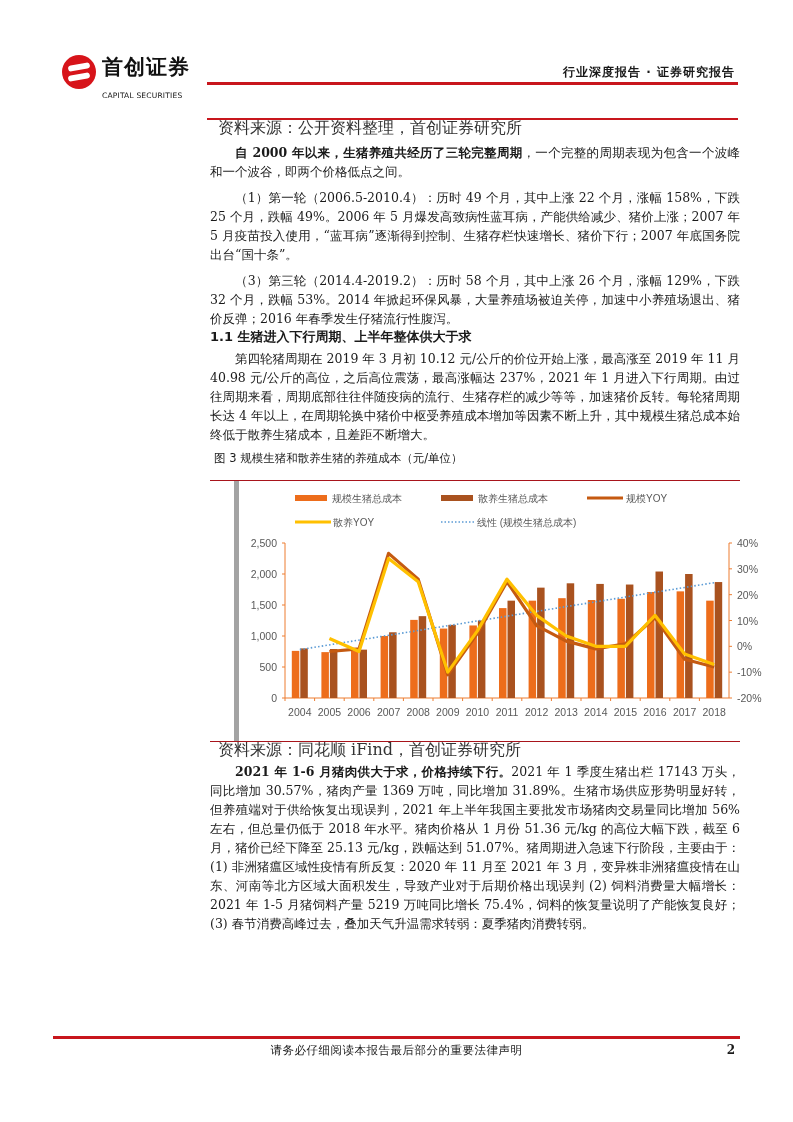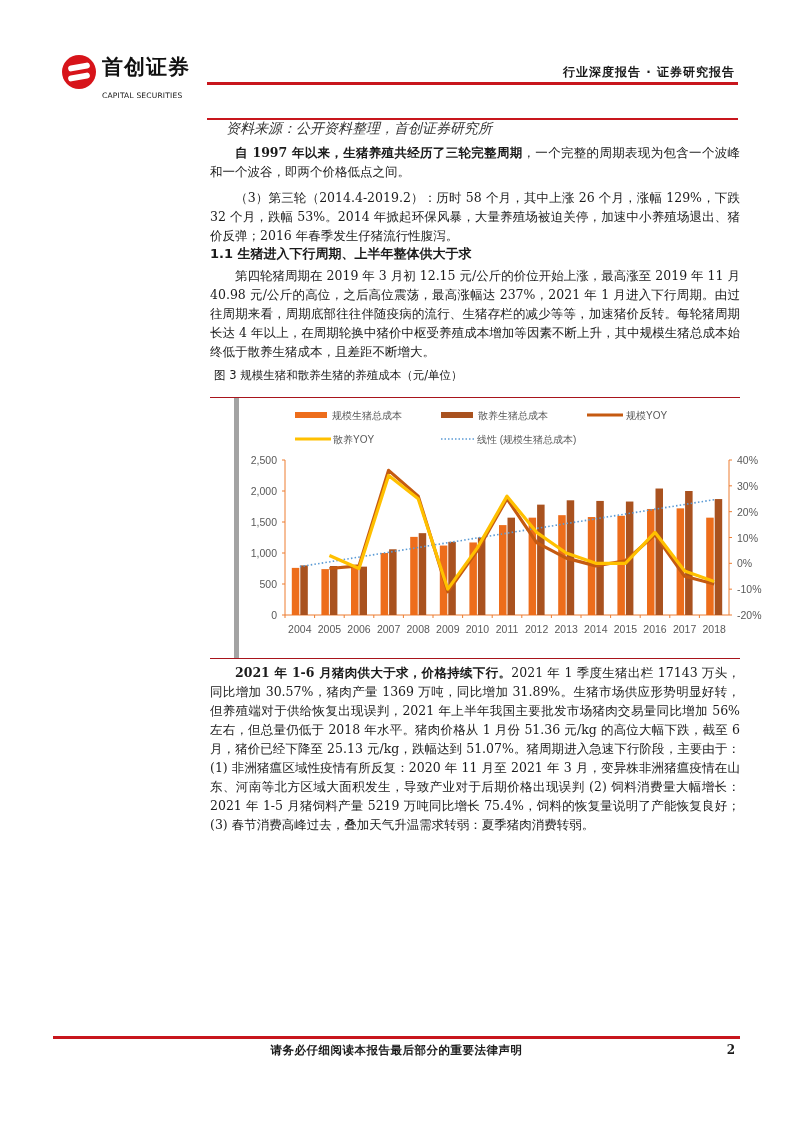--- a/index.html
+++ b/index.html
@@ -11,56 +11,57 @@
   .logo-mark { position: absolute; left: 0; top: 0; width: 34px; height: 34px; border-radius: 50%; background: #d7141a; }
   .logo-mark::before { content: ""; position: absolute; left: 6px; top: 9px; width: 22px; height: 6px; background: #fff; border-radius: 3px; transform: rotate(-10deg); }
   .logo-mark::after { content: ""; position: absolute; left: 6px; top: 19px; width: 22px; height: 6px; background: #fff; border-radius: 3px; transform: rotate(-10deg); }
   .logo-cn { position: absolute; left: 40px; top: -2px; font-family: "DejaVu Sans", sans-serif; font-weight: bold; font-size: 21px; letter-spacing: 1px; color: #111; text-align: right; }
   .logo-en { position: absolute; left: 40px; top: 24px; font-family: "DejaVu Sans", sans-serif; font-weight: normal; font-size: 7.5px; color: #111; letter-spacing: 0.2px; margin-top: 12px; }
   .header-rule { position: absolute; left: 207px; top: 82px; width: 531px; height: 3px; background: #c8161d; }
   .header-title { position: absolute; right: 58px; top: 64px; font-size: 12px; font-weight: bold; letter-spacing: 1px; font-family: "DejaVu Sans", sans-serif; }
   .top-rule { position: absolute; left: 207px; top: 118px; width: 531px; height: 2px; background: #c8161d; }
 
   .content { position: absolute; left: 210px; top: 120px; width: 530px; }
-  .source { font-size: 14px; font-style: italic; color: #333; line-height: 16px; margin-left: 16px; }
+  .source { font-size: 16px; color: #333; line-height: 16px; margin-left: 8px; }
   .para { font-size: 12.5px; line-height: 19px; text-indent: 25px; text-align: justify; margin-top: 7px; }
   .para b { font-weight: bold; }
   .sec-title { font-family: "DejaVu Sans", sans-serif; font-size: 13px; font-weight: bold; line-height: 18px; }
 
   .fig-caption { font-family: "DejaVu Sans", sans-serif; font-size: 11.5px; line-height: 16px; margin-top: 6px; padding-left: 4px; padding-bottom: 14px; border-bottom: 1.5px solid #a8141b; }
   .chart-box { position: relative; width: 530px; height: 260px; border-left: 5px solid #a3a3a3; margin-left: 24px; }
   .chart-svg { position: absolute; left: 0; top: 0; }
 
   .bottom-rule { position: absolute; left: 53px; top: 1036px; width: 687px; height: 3px; background: #c8161d; }
-  .footer-text { position: absolute; left: 0; width: 793px; top: 1043px; text-align: center; font-size: 11.5px; font-weight: bold; font-family: "DejaVu Sans", sans-serif; letter-spacing: 0.5px; }
+  .footer-text { position: absolute; left: 0; width: 793px; top: 1043px; text-align: center; font-size: 11.5px; font-weight: normal; font-family: "DejaVu Sans", sans-serif; letter-spacing: 0.5px; }
   .page-num { position: absolute; right: 58px; top: 1043px; font-size: 12px; font-weight: bold; }
 </style>
 </head>
 <body>
 
 <div class="header">
   <div class="logo">
     <div class="logo-mark"></div>
     <div class="logo-cn">首创证券</div>
     <div class="logo-en">CAPITAL SECURITIES</div>
   </div>
   <div class="header-title">行业深度报告 · 证券研究报告</div>
   <div class="header-rule"></div>
   <div class="top-rule"></div>
 </div>
 
 <div class="content">
   <div class="source">资料来源：公开资料整理，首创证券研究所</div>
 
-  <p class="para"><b>自 1997 年以来，生猪养殖共经历了三轮完整周期</b><span>，一个完整的周期表现为包含一个波峰和一个波谷，即两个价格低点之间。</span></p>
+  <p class="para"><b>自 2000 年以来，生猪养殖共经历了三轮完整周期</b><span>，一个完整的周期表现为包含一个波峰和一个波谷，即两个价格低点之间。</span></p>
 
+  <p class="para">（1）第一轮（2006.5-2010.4）：历时 49 个月，其中上涨 22 个月，涨幅 158%，下跌 25 个月，跌幅 49%。2006 年 5 月爆发高致病性蓝耳病，产能供给减少、猪价上涨；2007 年 5 月疫苗投入使用，“蓝耳病”逐渐得到控制、生猪存栏快速增长、猪价下行；2007 年底国务院出台“国十条”。</p>
   <p class="para">（3）第三轮（2014.4-2019.2）：历时 58 个月，其中上涨 26 个月，涨幅 129%，下跌 32 个月，跌幅 53%。2014 年掀起环保风暴，大量养殖场被迫关停，加速中小养殖场退出、猪价反弹；2016 年春季发生仔猪流行性腹泻。</p>
 
   <div class="sec-title">1.1 生猪进入下行周期、上半年整体供大于求</div>
-  <p class="para" style="margin-top:3px">第四轮猪周期在 2019 年 3 月初 12.15 元/公斤的价位开始上涨，最高涨至 2019 年 11 月 40.98 元/公斤的高位，之后高位震荡，最高涨幅达 237%，2021 年 1 月进入下行周期。由过往周期来看，周期底部往往伴随疫病的流行、生猪存栏的减少等等，加速猪价反转。每轮猪周期长达 4 年以上，在周期轮换中猪价中枢受养殖成本增加等因素不断上升，其中规模生猪总成本始终低于散养生猪成本，且差距不断增大。</p>
+  <p class="para" style="margin-top:3px">第四轮猪周期在 2019 年 3 月初 10.12 元/公斤的价位开始上涨，最高涨至 2019 年 11 月 40.98 元/公斤的高位，之后高位震荡，最高涨幅达 237%，2021 年 1 月进入下行周期。由过往周期来看，周期底部往往伴随疫病的流行、生猪存栏的减少等等，加速猪价反转。每轮猪周期长达 4 年以上，在周期轮换中猪价中枢受养殖成本增加等因素不断上升，其中规模生猪总成本始终低于散养生猪成本，且差距不断增大。</p>
 
   <div class="fig-caption">图 3  规模生猪和散养生猪的养殖成本（元/单位）</div>
 
   <div class="chart-box">
     <svg class="chart-svg" id="chart" width="530" height="260">
         <rect x="56" y="14" width="32" height="6" fill="#ed6d1b"></rect>
         <text x="93" y="21" font-size="10" font-family="&quot;Liberation Sans&quot;, sans-serif" fill="#595959">规模生猪总成本</text>
         <rect x="202" y="14" width="32" height="6" fill="#a9521f"></rect>
         <text x="239" y="21" font-size="10" font-family="&quot;Liberation Sans&quot;, sans-serif" fill="#595959">散养生猪总成本</text>
         <line x1="348" y1="17" x2="384" y2="17" stroke="#c55a11" stroke-width="3"></line>
@@ -158,19 +159,20 @@
         <rect x="416.5" y="90.52000000000001" width="7.5" height="126.47999999999999" fill="#a9521f"></rect>
         <rect x="446.1" y="93" width="7.5" height="124" fill="#a9521f"></rect>
         <rect x="475.70000000000005" y="101.06" width="7.5" height="115.94" fill="#a9521f"></rect>
         <line x1="60.8" y1="168.64" x2="475.20000000000005" y2="101.68" stroke="#5b9bd5" stroke-width="1.6" stroke-dasharray="1.5,2.2"></line>
         <polyline points="90.4,170.5 120,167.91666666666669 149.60000000000002,72.33333333333334 179.20000000000002,98.16666666666666 208.8,193.75 238.4,152.41666666666666 268,100.75 297.6,144.66666666666669 327.2,160.16666666666669 356.8,167.91666666666669 386.40000000000003,162.75 416,136.91666666666666 445.6,178.25 475.20000000000005,186" fill="none" stroke="#c55a11" stroke-width="3.2" stroke-linejoin="round"></polyline>
         <polyline points="90.4,157.58333333333331 120,170.5 149.60000000000002,77.5 179.20000000000002,100.75 208.8,191.16666666666666 238.4,149.83333333333331 268,98.16666666666666 297.6,134.33333333333331 327.2,155 356.8,165.33333333333334 386.40000000000003,165.33333333333334 416,134.33333333333331 445.6,173.08333333333334 475.20000000000005,183.41666666666666" fill="none" stroke="#ffc000" stroke-width="3.2" stroke-linejoin="round"></polyline>
       </svg>
   </div>
 
   <div style="border-top:1.5px solid #a8141b;"></div>
+  <div class="source">资料来源：同花顺 iFind，首创证券研究所</div>
 
   <p class="para" style="margin-top:4px"><b>2021 年 1-6 月猪肉供大于求，价格持续下行。</b><span>2021 年 1 季度生猪出栏 17143 万头，同比增加 30.57%，猪肉产量 1369 万吨，同比增加 31.89%。生猪市场供应形势明显好转，但养殖端对于供给恢复出现误判，2021 年上半年我国主要批发市场猪肉交易量同比增加 56%左右，但总量仍低于 2018 年水平。猪肉价格从 1 月份 51.36 元/kg 的高位大幅下跌，截至 6 月，猪价已经下降至 25.13 元/kg，跌幅达到 51.07%。猪周期进入急速下行阶段，主要由于：(1) 非洲猪瘟区域性疫情有所反复：2020 年 11 月至 2021 年 3 月，变异株非洲猪瘟疫情在山东、河南等北方区域大面积发生，导致产业对于后期价格出现误判 (2) 饲料消费量大幅增长：2021 年 1-5 月猪饲料产量 5219 万吨同比增长 75.4%，饲料的恢复量说明了产能恢复良好；(3) 春节消费高峰过去，叠加天气升温需求转弱：夏季猪肉消费转弱。</span></p>
 </div>
 
 <div class="bottom-rule"></div>
 <div class="footer-text">请务必仔细阅读本报告最后部分的重要法律声明</div>
 <div class="page-num">2</div>
 
 </body></html>

